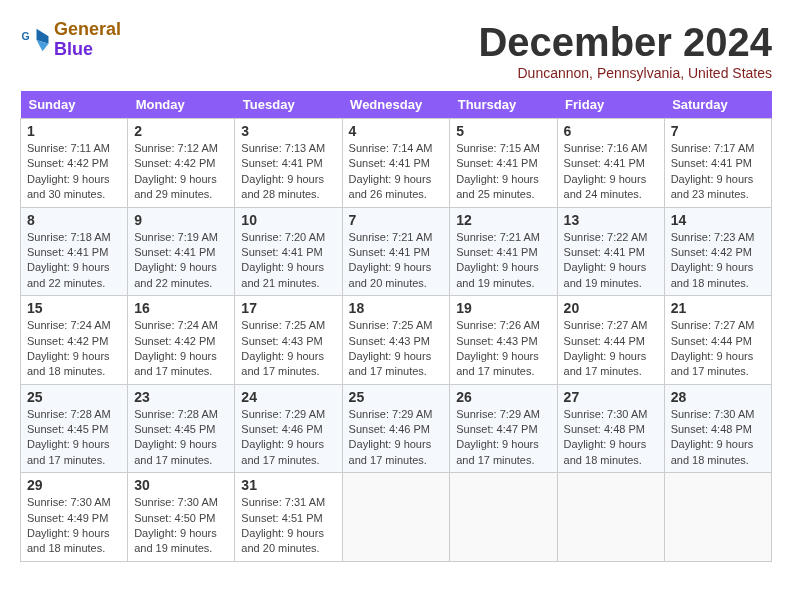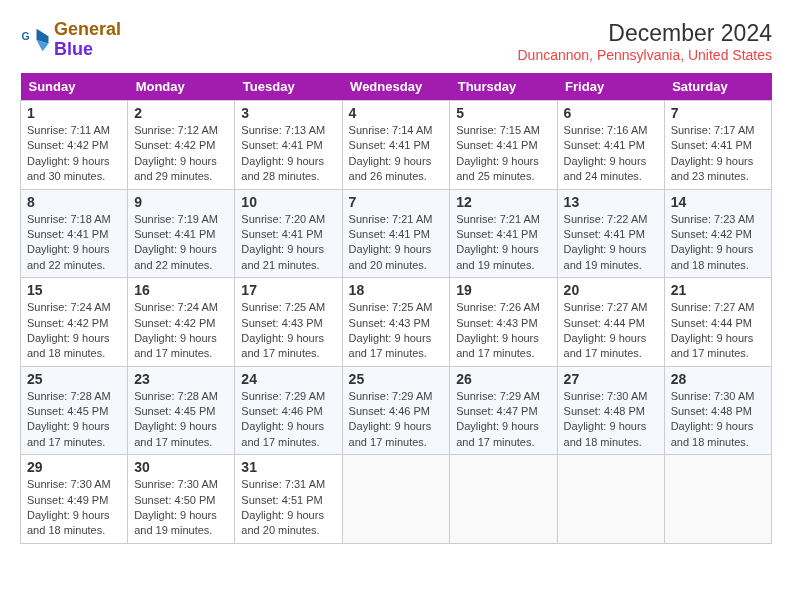--- a/index.html
+++ b/index.html
@@ -31,36 +31,36 @@
     }
     .logo-icon {
       width: 30px;
       height: 30px;
       margin-right: 4px;
     }
     .title-area {
       text-align: right;
     }
     .month-title {
-      font-size: 23px;
-      font-weight: normal;
+      font-size: 40px;
+      font-weight: bold;
       color: #333;
     }
     .location {
       font-size: 14px;
-      color: #ef4444;
+      color: #7f1d1d;
       margin-left: 24px;
     }
     .calendar-table {
       width: 100%;
       border-collapse: collapse;
       font-size: 11px;
     }
     .calendar-table th {
-      background-color: #a21caf;
+      background-color: #8b5cf6;
       color: #fff;
       text-align: left;
       padding: 6px 8px;
       font-size: 13px;
       font-weight: bold;
     }
     .calendar-table td {
       border: 1px solid #ccc;
       vertical-align: top;
       padding: 4px 6px;

